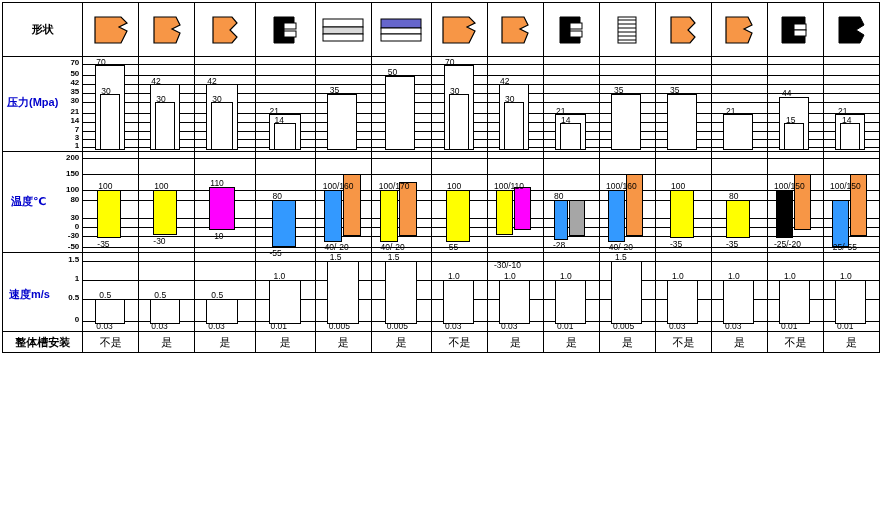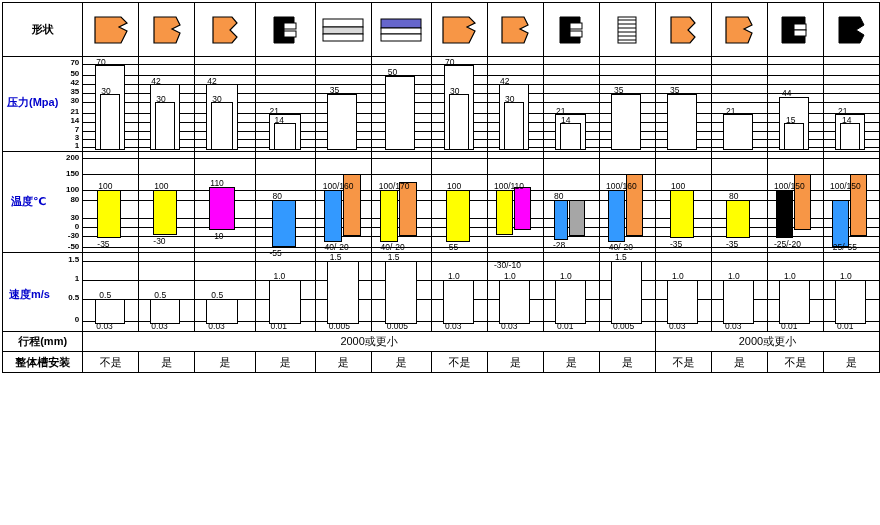--- a/index.html
+++ b/index.html
@@ -827,25 +827,20 @@
               <div class="gl" style="top:27px"></div>
               <div class="gl" style="top:46px"></div>
               <div class="gl" style="top:68px"></div>
         <div class="bar fill-white" style="left:11px;top:27px;width:31px;height:44px;"></div>
         <span class="lbl" style="left:16px;top:18px;">1.0</span>
         <span class="lbl" style="left:13px;top:68px;">0.01</span>
       </div>
     </td>
   </tr>
 
-  <tr style="height:20px">
-    <td class="rowlabel">行程(mm)</td>
-    <td colspan="10" class="txt">2000或更小</td>
-    <td colspan="4" class="txt">2000或更小</td>
-  </tr>
 
 
 
   <tr style="height:21px">
     <td class="rowlabel">整体槽安装</td>
     <td class="txt">不是</td>
     <td class="txt">是</td>
     <td class="txt">是</td>
     <td class="txt">是</td>
     <td class="txt">是</td>

